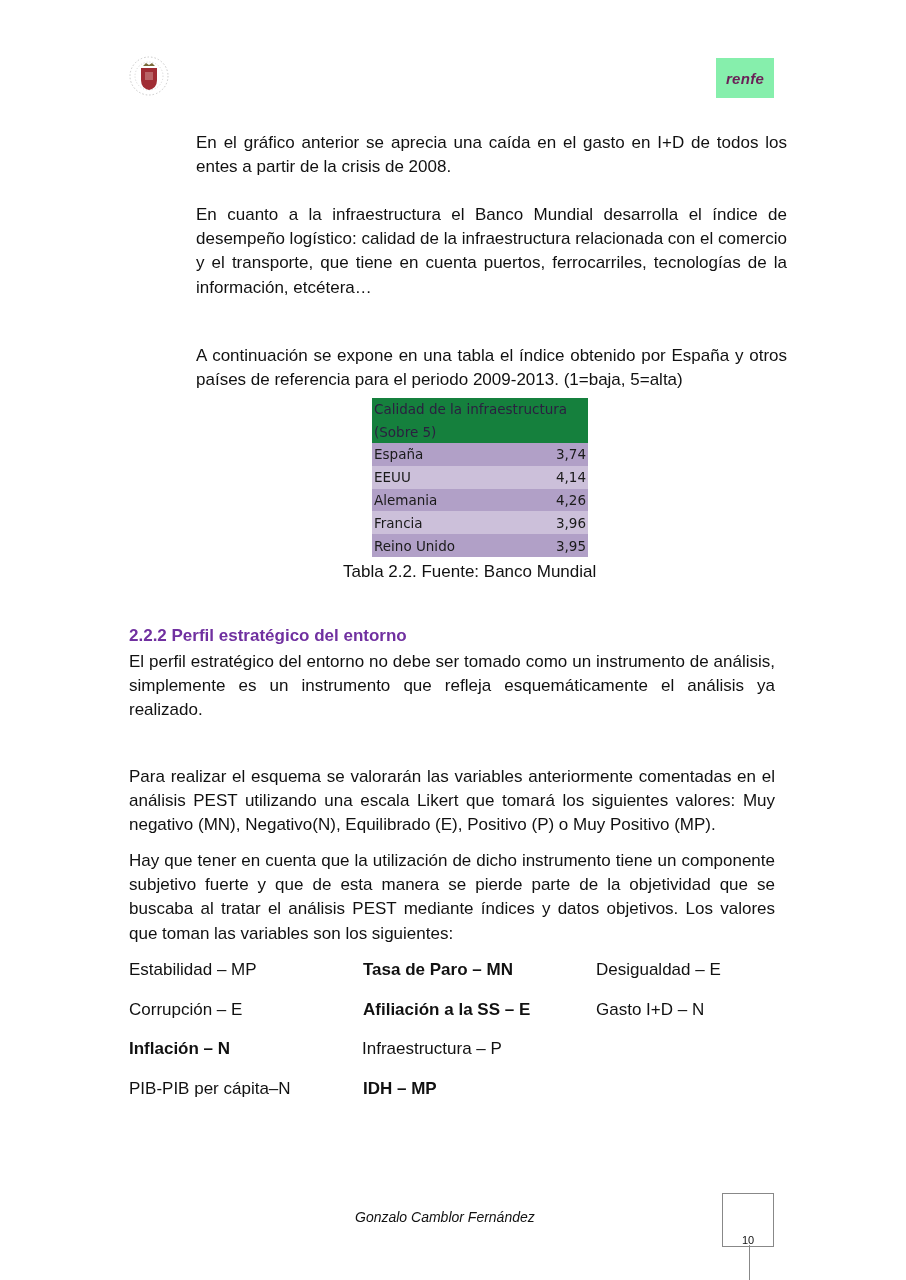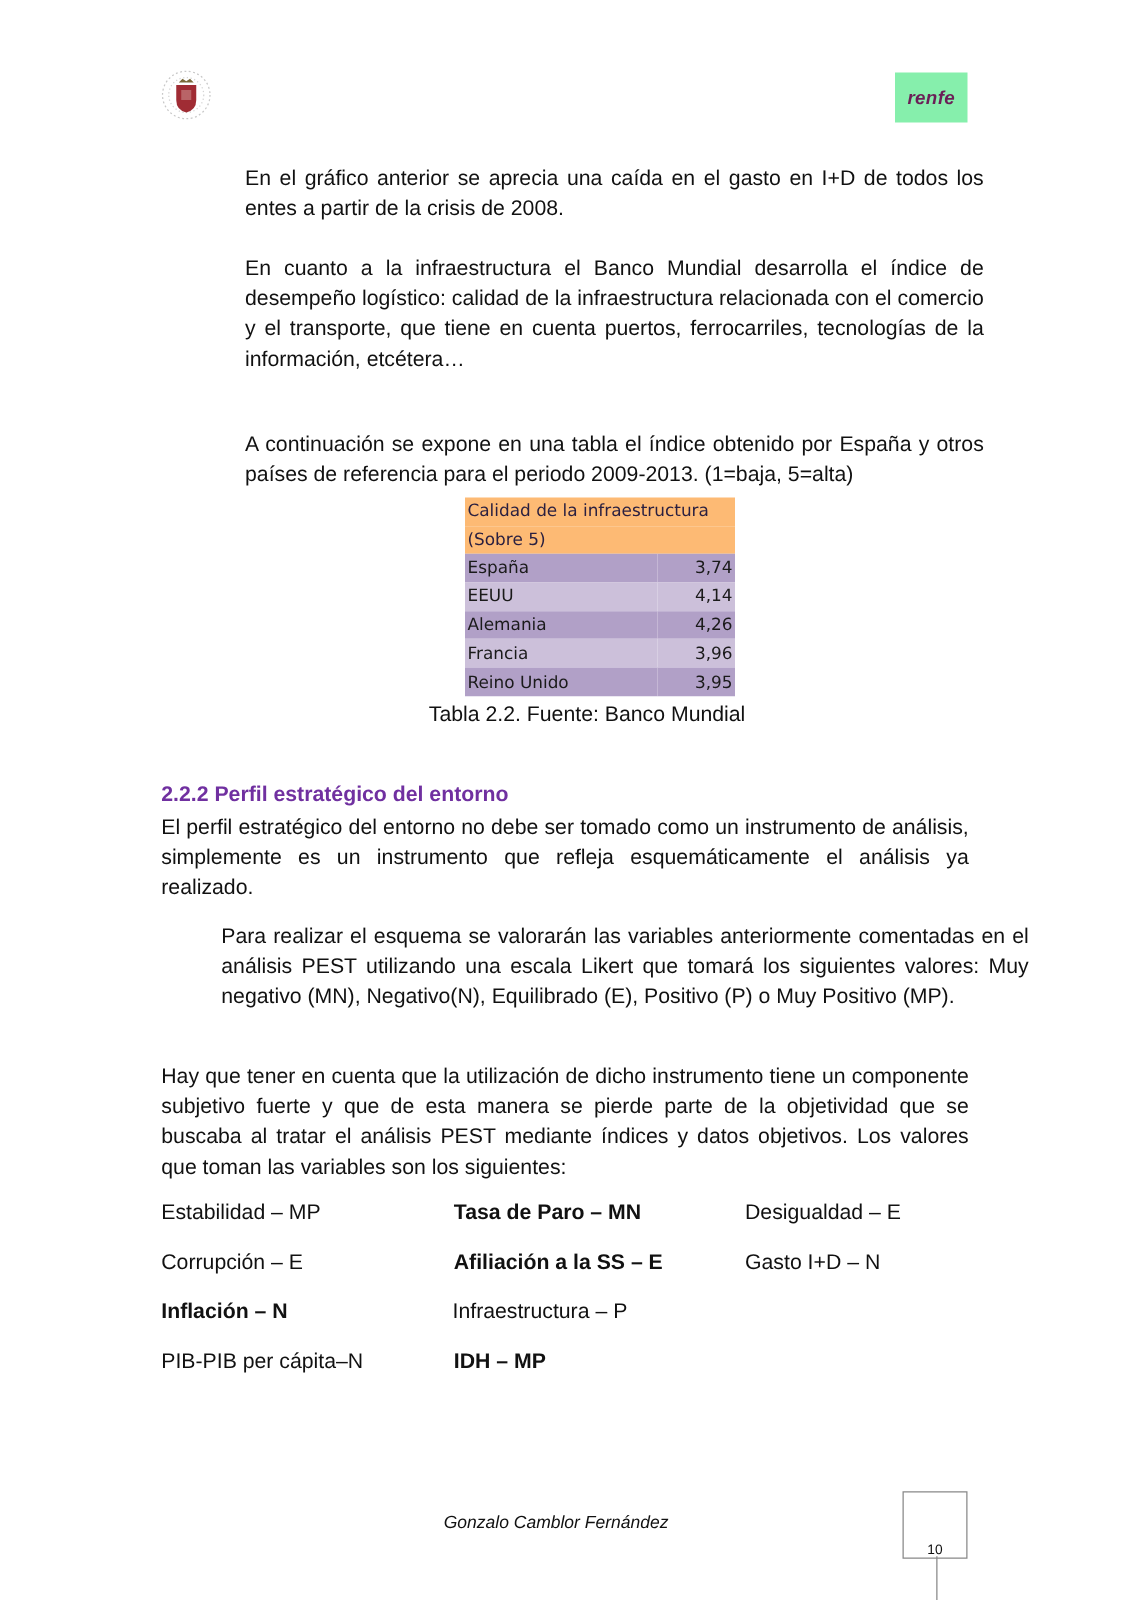--- a/index.html
+++ b/index.html
@@ -10,21 +10,21 @@
                   background: #86efac; display: flex; align-items: center; justify-content: center;
                   font-family: "Liberation Sans", sans-serif; font-style: italic; font-weight: bold;
                   color: #6b1f57; font-size: 15px; letter-spacing: 0.3px; }
     .para { position: absolute; font-size: 17px; line-height: 24.2px; text-align: justify;
             text-align-last: left; margin: 0; }
     .indent { left: 196px; width: 591px; }
     .full { left: 129px; width: 646px; }
     .tbl { position: absolute; left: 372px; top: 398px; width: 216px; border-collapse: collapse;
            font-family: "DejaVu Sans", sans-serif; font-size: 13.5px; color: #1a1a1a; }
     .tbl td { padding: 0 2px; height: 22.8px; }
-    .tbl .hdr td { background: #fdba74; color: #2b2040; height: 22.5px; }
+    .tbl .hdr td { background: #15803d; color: #2b2040; height: 22.5px; }
     .tbl .r1 td { background: #b1a0c7; }
     .tbl .r2 td { background: #ccc0da; margin-top: 40px; }
     .tbl .num { text-align: right; }
     .caption { position: absolute; left: 343px; top: 562px; font-size: 17px; }
     .heading { position: absolute; left: 129px; top: 626px; font-size: 17px; font-weight: bold; color: #7030a0; }
     .grid { position: absolute; left: 129px; top: 960px; width: 646px; font-size: 17px; }
     .grid .row { display: flex; height: 39.5px; }
     .grid .c0 { width: 234px; }
     .grid .c1 { width: 233px; font-weight: bold; }
     .footer-author { position: absolute; left: 355px; top: 1209px; font-size: 14px; font-style: italic; }
@@ -78,21 +78,21 @@
   <tr class="r1">
         <td>Reino Unido</td>
         <td class="num">3,95</td>
       </tr>
 </tbody>
   </table>
 <div class="caption">Tabla 2.2. Fuente: Banco Mundial</div>
 
 <div class="heading">2.2.2 Perfil estratégico del entorno</div>
 <p class="para full" style="top:650px;">El perfil estratégico del entorno no debe ser tomado como un instrumento de análisis, simplemente es un instrumento que refleja esquemáticamente el análisis ya realizado.</p>
-<p class="para full" style="top:737px;margin-left:48px;">Para realizar el esquema se valorarán las variables anteriormente comentadas en el análisis PEST utilizando una escala Likert que tomará los siguientes valores: Muy negativo (MN), Negativo(N), Equilibrado (E), Positivo (P) o Muy Positivo (MP).</p>
+<p class="para full" style="top:765px;">Para realizar el esquema se valorarán las variables anteriormente comentadas en el análisis PEST utilizando una escala Likert que tomará los siguientes valores: Muy negativo (MN), Negativo(N), Equilibrado (E), Positivo (P) o Muy Positivo (MP).</p>
 <p class="para full" style="top:849px;">Hay que tener en cuenta que la utilización de dicho instrumento tiene un componente subjetivo fuerte y que de esta manera se pierde parte de la objetividad que se buscaba al tratar el análisis PEST mediante índices y datos objetivos. Los valores que toman las variables son los siguientes:</p>
 
 <div class="grid">
   <div class="row">
     <span class="c0">Estabilidad – MP</span>
     <span class="c1">Tasa de Paro – MN</span>
     <span>Desigualdad – E</span>
   </div>
   <div class="row">
     <span class="c0">Corrupción – E</span>

